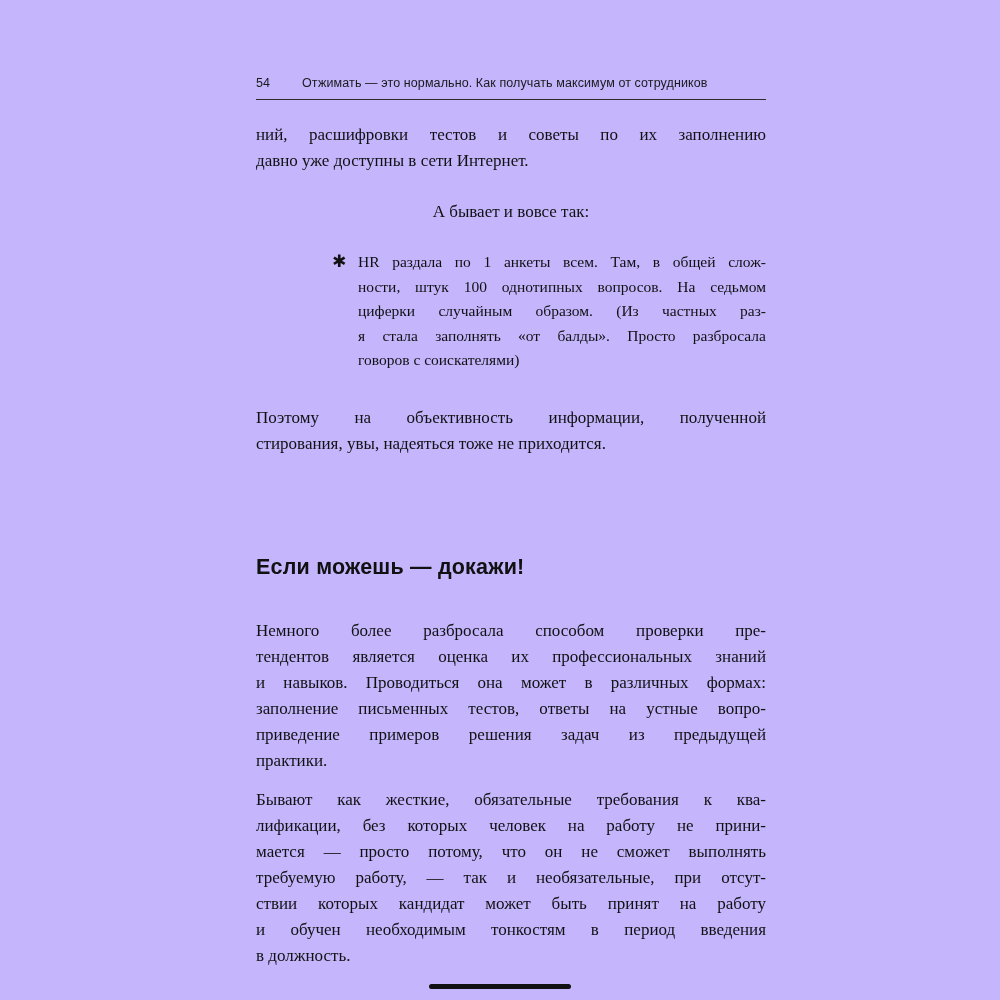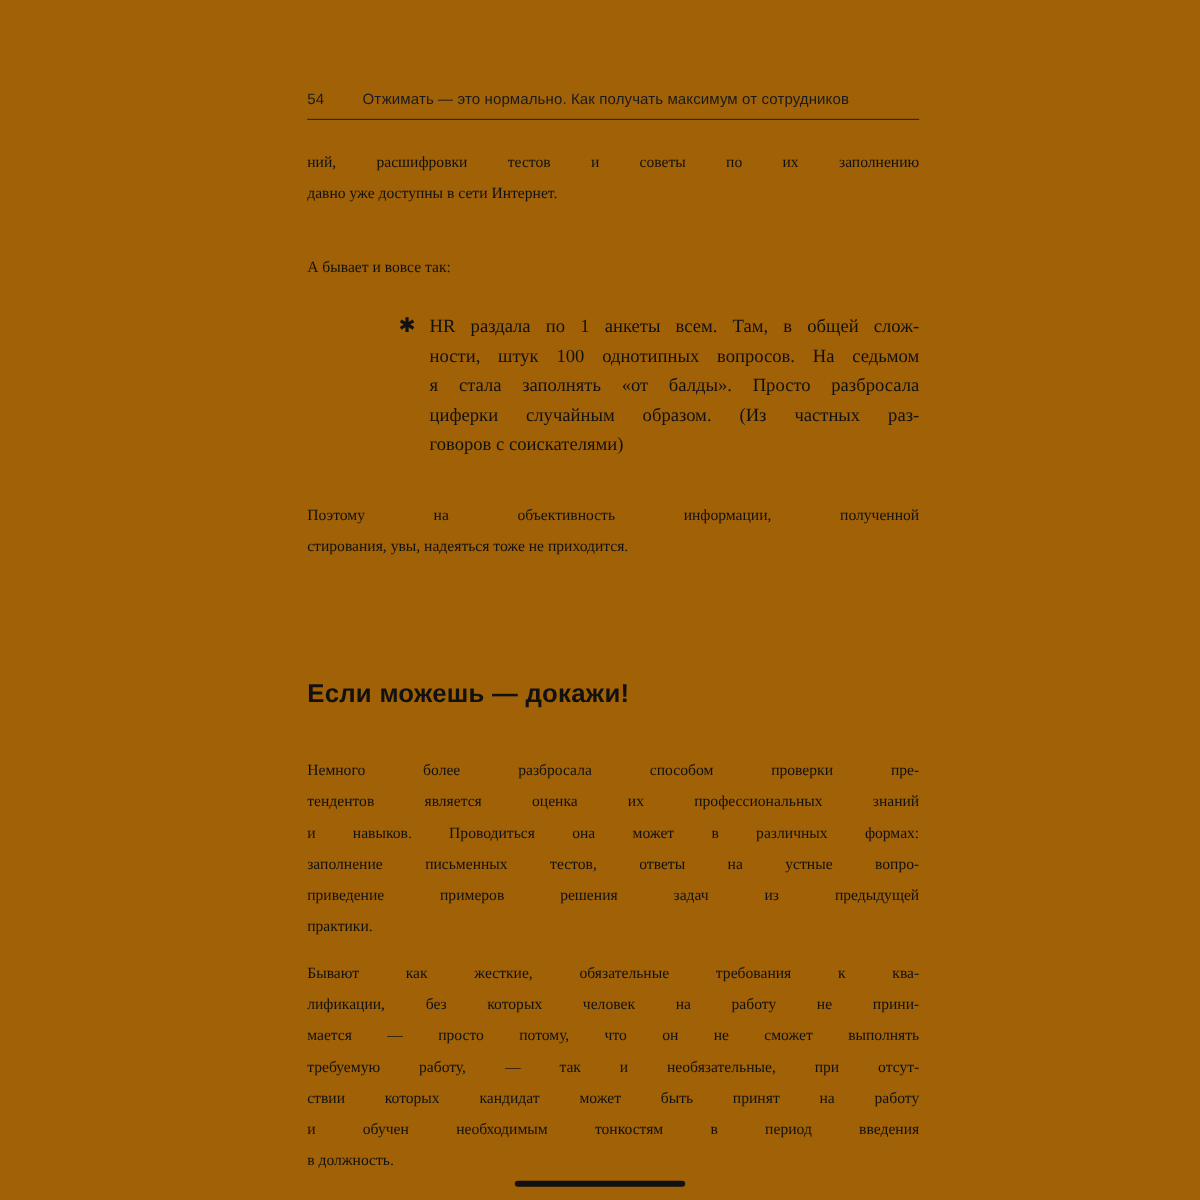--- a/index.html
+++ b/index.html
@@ -9,21 +9,21 @@
     width: 1000px;
     height: 1000px;
     overflow: hidden;
     font-family: "Liberation Serif", serif;
     color: #111111;
   }
   .page {
     position: relative;
     width: 1000px;
     height: 1000px;
-    background: #a16207;
+    background: #c4b5fd;
   }
   .content {
     position: absolute;
     left: 256px;
     top: 76px;
     width: 510px;
   }
   
   .running-head {
     display: flex;
@@ -34,35 +34,35 @@
     color: #1a1a1a;
     padding-bottom: 9px;
     border-bottom: 1.5px solid #2b2b2b;
   }
   .running-head .pagenum {
     width: 46px;
     flex: 0 0 auto;
   }
   
   .bodytext {
-    font-size: 13px;
+    font-size: 17px;
     line-height: 26px;
   }
   .line {
     text-align: justify;
     text-align-last: justify;
     white-space: normal;
   }
   .line.para-end {
     text-align-last: left;
   }
   .intro { margin-top: 22px; }
   .lead-in {
-    margin-top: 36px;
-    text-align: left;
+    margin-top: 25px;
+    text-align: center;
   }
   
   .quote {
     position: relative;
     margin-top: 25px;
     margin-left: 76px;
     padding-left: 26px;
     font-size: 15.5px;
     line-height: 24.5px;
   }
@@ -113,22 +113,22 @@
       <div class="line">ний, расшифровки тестов и советы по их заполнению</div>
       <div class="line para-end">давно уже доступны в сети Интернет.</div>
     </div>
 
     <div class="bodytext lead-in">А бывает и вовсе так:</div>
 
     <div class="quote">
       <span class="quote-marker">✱</span>
       <div class="line">HR раздала по 1 анкеты всем. Там, в общей слож-</div>
       <div class="line">ности, штук 100 однотипных вопросов. На седьмом</div>
+      <div class="line">циферки случайным образом. (Из частных раз-</div>
       <div class="line">я стала заполнять «от балды». Просто разбросала</div>
-      <div class="line">циферки случайным образом. (Из частных раз-</div>
       <div class="line para-end">говоров с соискателями)</div>
     </div>
 
     <div class="bodytext conclusion">
       <div class="line">Поэтому на объективность информации, полученной</div>
       <div class="line para-end">стирования, увы, надеяться тоже не приходится.</div>
     </div>
 
     <div class="section-heading">Если можешь — докажи!</div>
 

